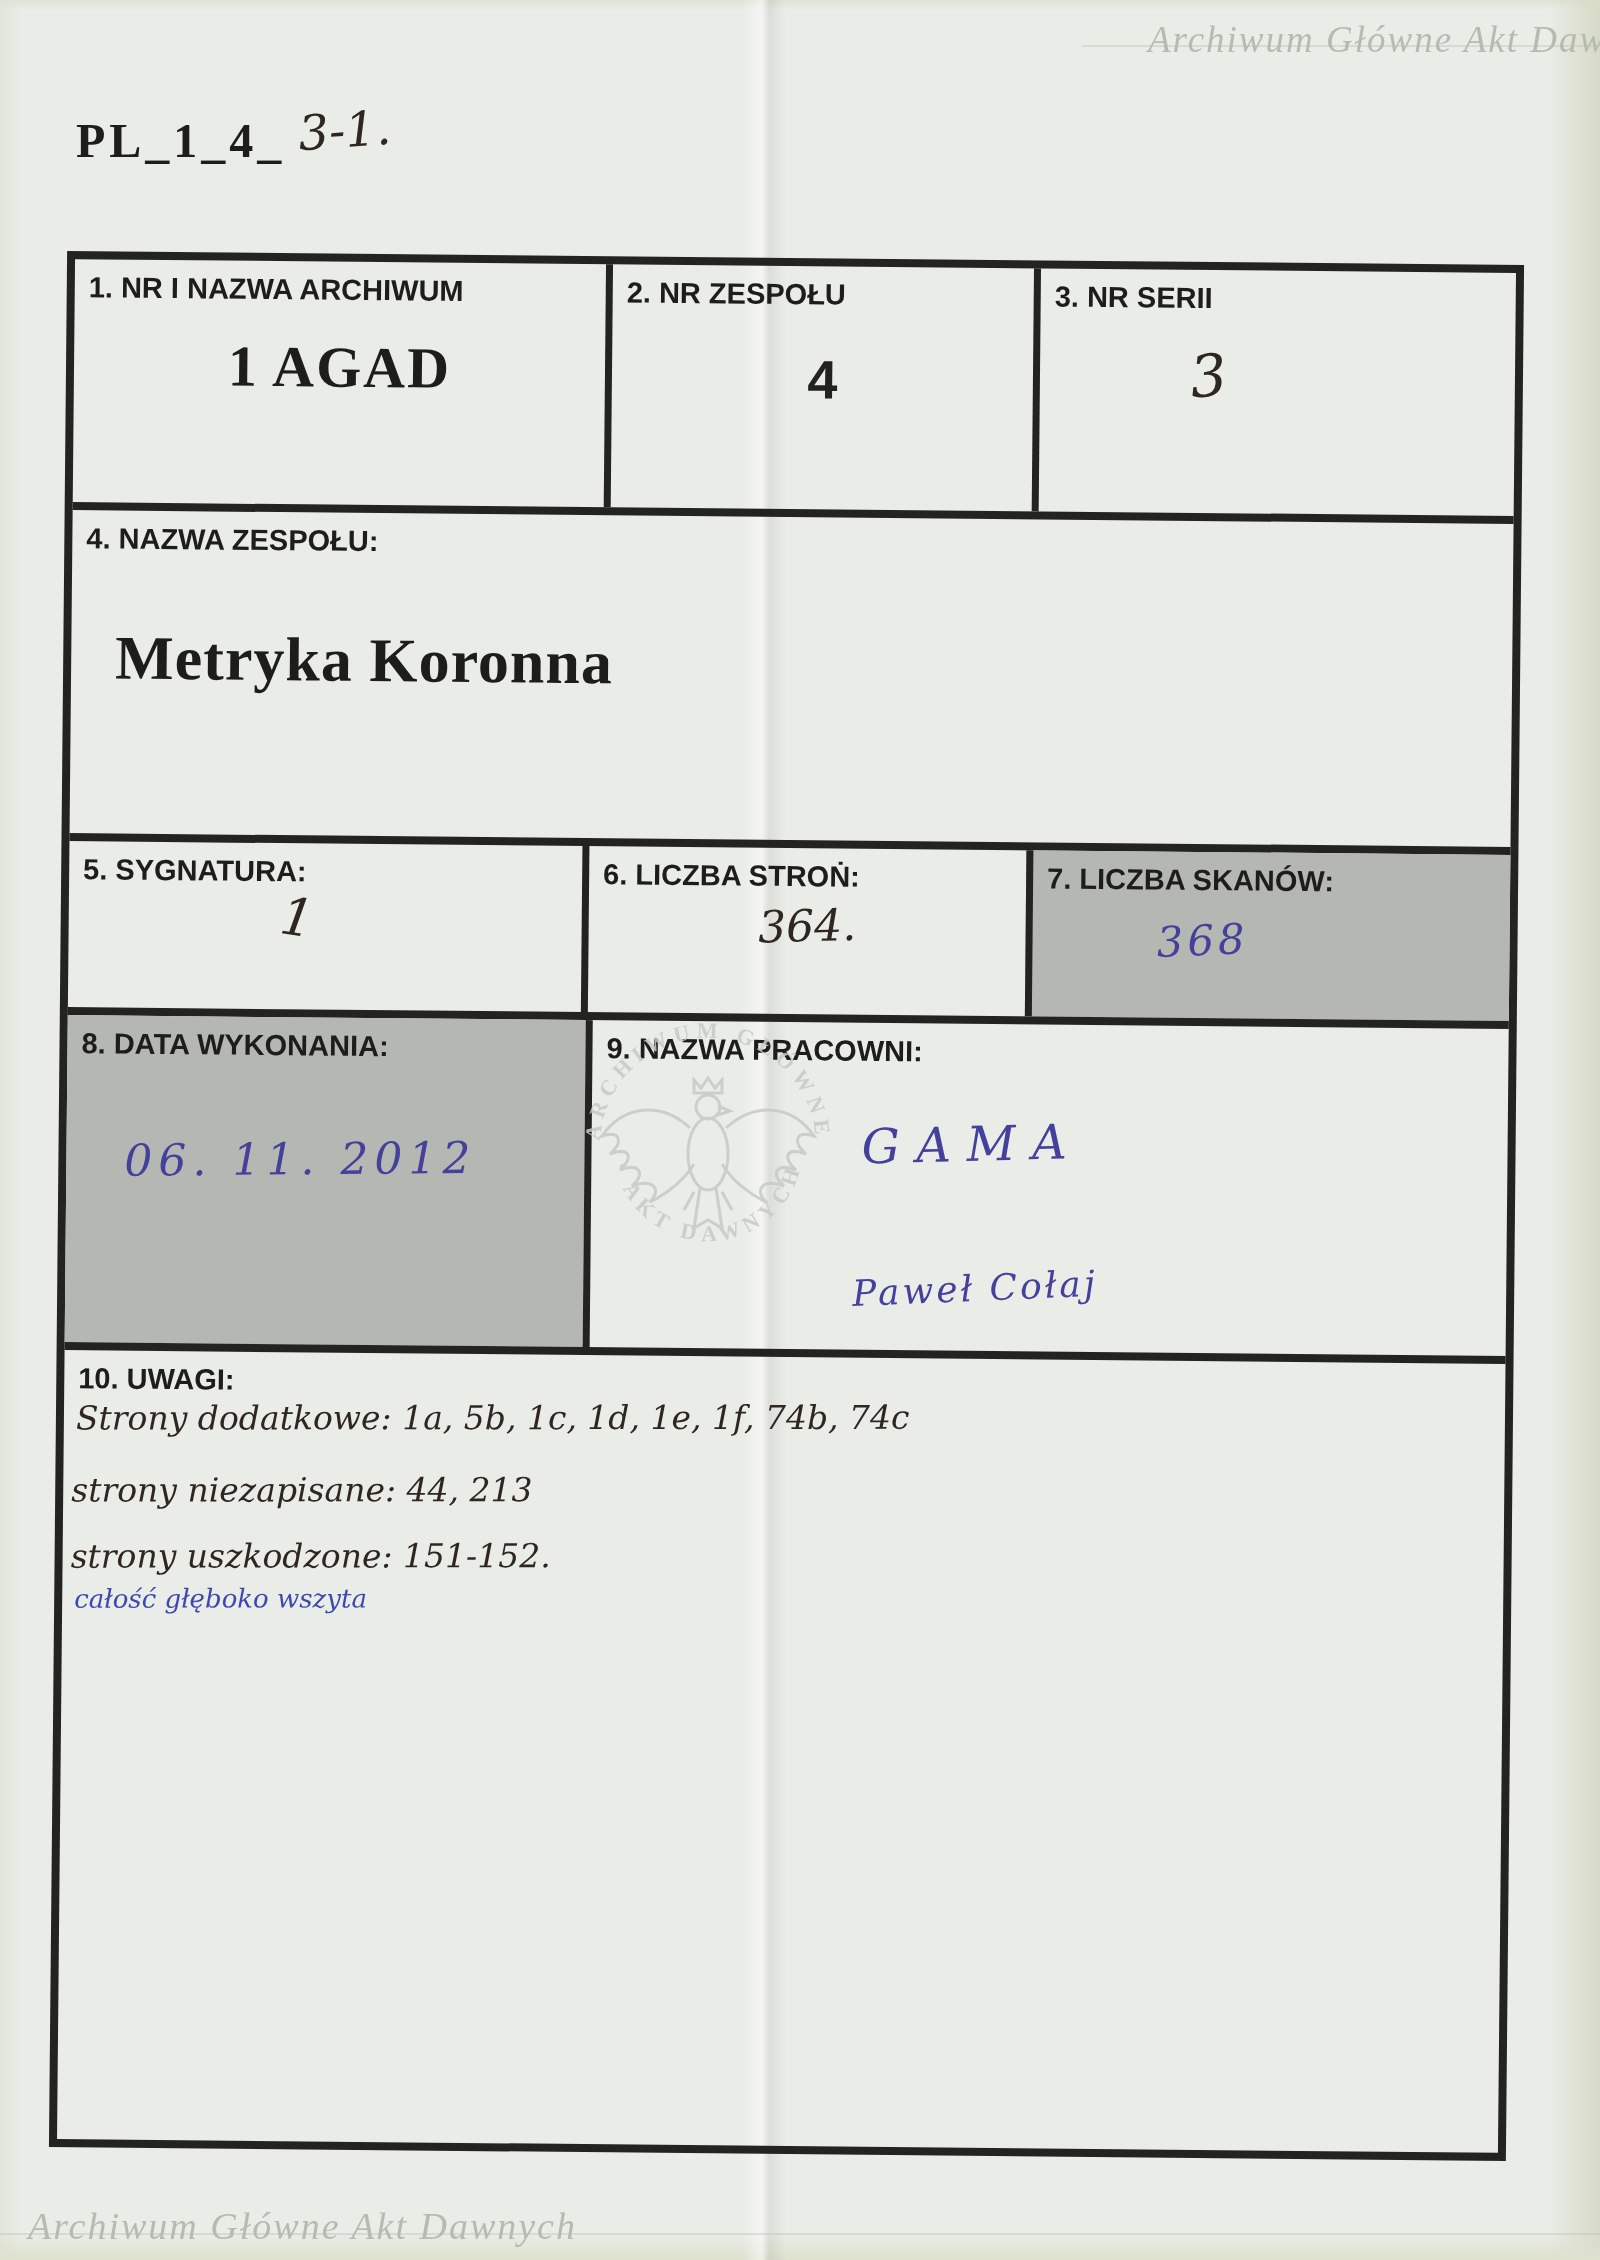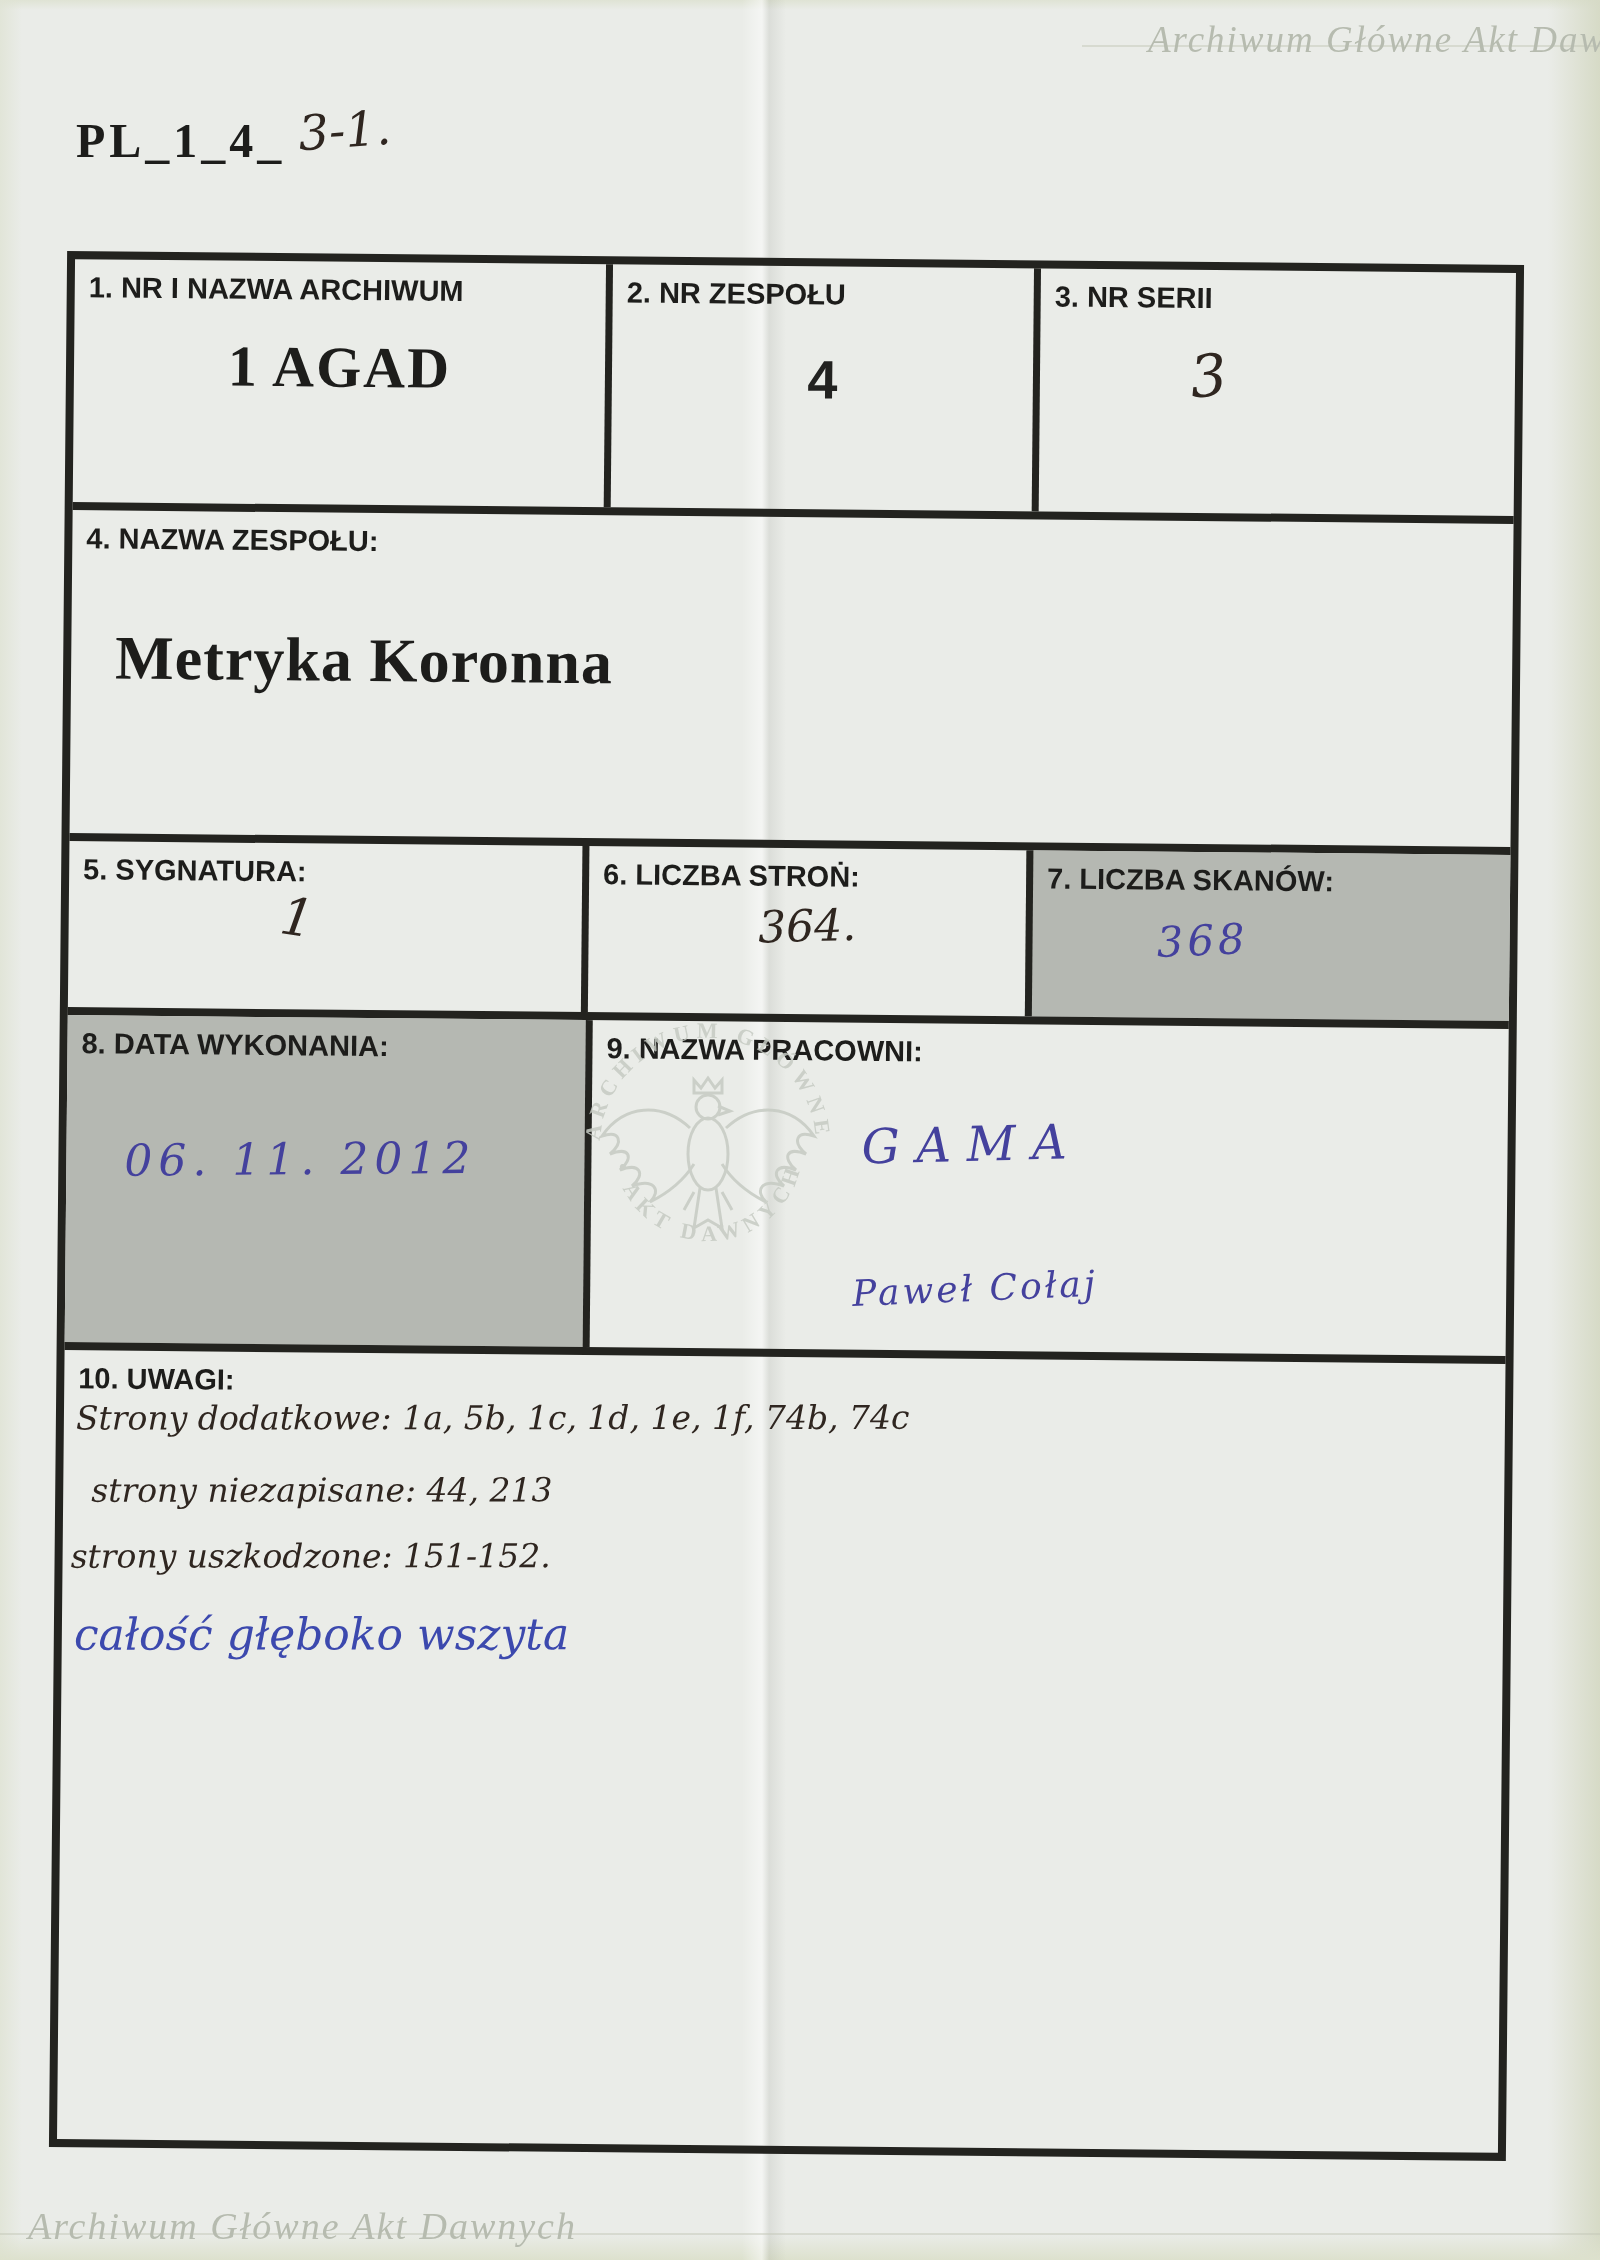--- a/index.html
+++ b/index.html
@@ -73,23 +73,23 @@
   .v-metryka{left:44px;top:112px;font-size:62px;letter-spacing:1px;}
   .v-1{left:212px;top:44px;font-size:52px;transform:rotate(8deg);}
   .v-364{left:0;right:0;top:52px;text-align:center;font-size:44px;transform:rotate(-2deg);}
   .v-368{left:124px;top:64px;font-size:42px;letter-spacing:4px;transform:rotate(-3deg);}
   .v-date{left:58px;top:116px;font-size:44px;letter-spacing:6px;transform:rotate(-1deg);}
   .v-gama{left:270px;top:92px;font-size:48px;letter-spacing:16px;transform:rotate(-2deg);}
   .v-sign{left:262px;top:244px;font-size:36px;letter-spacing:3px;transform:rotate(-3deg);}
 
   .uw-line{position:absolute;font-size:33px;white-space:nowrap;transform:rotate(-.6deg);}
   .uw1{left:12px;top:44px;}
-  .uw2{left:8px;top:118px;margin-left:20px;}
+  .uw2{left:8px;top:118px;}
   .uw3{left:8px;top:184px;}
-  .uw4{left:12px;top:256px;font-size:44px;}
+  .uw4{left:12px;top:232px;font-size:26px;}
 
   
   .stamp{position:absolute;left:558px;top:996px;opacity:.85;pointer-events:none;}
   .stamp text{font-family:"Liberation Serif","DejaVu Serif",serif;font-weight:700;
               font-size:22px;letter-spacing:6px;fill:var(--stamp);}
   .stamp path,.stamp ellipse,.stamp circle{stroke:var(--stamp);stroke-width:3;fill:none;}
 </style>
 </head>
 <body>
 

